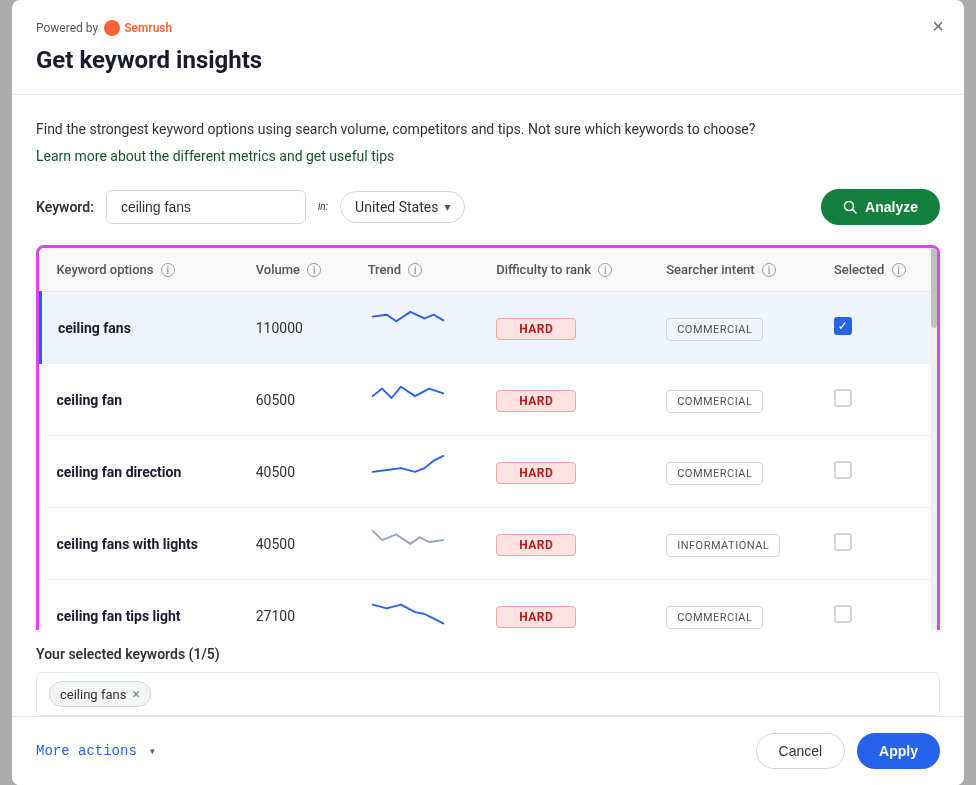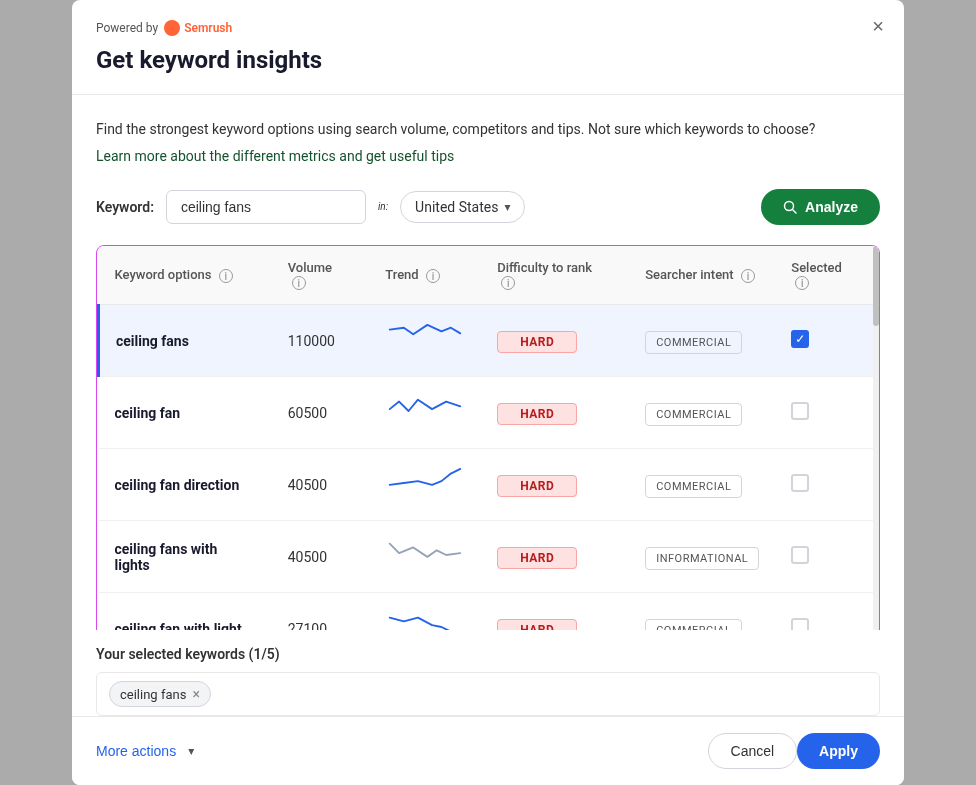--- a/index.html
+++ b/index.html
@@ -15,21 +15,21 @@
       position: fixed;
       top: 0; left: 0; right: 0; bottom: 0;
       background: rgba(0,0,0,0.3);
       display: flex;
       align-items: center;
       justify-content: center;
     }
     .modal {
       background: #fff;
       border-radius: 8px;
-      width: 832px;
+      width: 952px;
       max-height: 785px;
       position: relative;
       overflow: hidden;
       display: flex;
       flex-direction: column;
     }
     .modal-header {
       padding: 20px 24px 0;
       position: relative;
     }
@@ -140,21 +140,21 @@
       border-radius: 20px;
       padding: 10px 22px;
       font-size: 14px;
       font-weight: 600;
       cursor: pointer;
       display: flex;
       align-items: center;
       gap: 8px;
     }
     .table-container {
-      border: 1px solid #d946ef;
+      border: 3px solid #d946ef;
       border-radius: 8px;
       overflow: hidden;
     }
     table {
       width: 100%;
       border-collapse: collapse;
     }
     thead tr {
       background: #f9f9f9;
     }
@@ -298,23 +298,25 @@
     }
     .more-actions {
       display: flex;
       align-items: center;
       gap: 12px;
       font-size: 14px;
       color: #2563eb;
       cursor: pointer;
       background: none;
       border: none;
+      font-family: Liberation Mono, monospace;
     }
     .footer-right {
       display: flex;
+      gap: 12px;
     }
     .cancel-btn {
       background: #fff;
       color: #333;
       border: 1px solid #d1d5db;
       border-radius: 20px;
       padding: 9px 22px;
       font-size: 14px;
       cursor: pointer;
     }
@@ -485,21 +487,21 @@
         <polyline points="5,8  15,18  30,12  45,22  55,15  65,20  80,18" fill="none" stroke="#94a3b8" stroke-width="2" stroke-linejoin="round" stroke-linecap="round"></polyline>
       </svg>
     </td>
     <td><span class="badge-hard">HARD</span></td>
     <td><span class="badge-intent">INFORMATIONAL</span></td>
     <td>
       <div class="checkbox "></div>
     </td>
   </tr>
               <tr>
-    <td class="keyword-cell">ceiling fan with light</td>
+    <td class="keyword-cell">ceiling fan tips light</td>
     <td>27100</td>
     <td>
       <svg class="trend-svg" viewBox="0 0 85 40">
         <defs>
           <linearGradient id="grad4" x1="0" y1="0" x2="0" y2="1">
             <stop offset="0%" stop-color="#2563eb" stop-opacity="0.2"></stop>
             <stop offset="100%" stop-color="#2563eb" stop-opacity="0"></stop>
           </linearGradient>
         </defs>
         <polyline points="5,10  20,14  35,10  50,18  60,20  70,25  80,30" fill="none" stroke="#2563eb" stroke-width="2" stroke-linejoin="round" stroke-linecap="round"></polyline>

